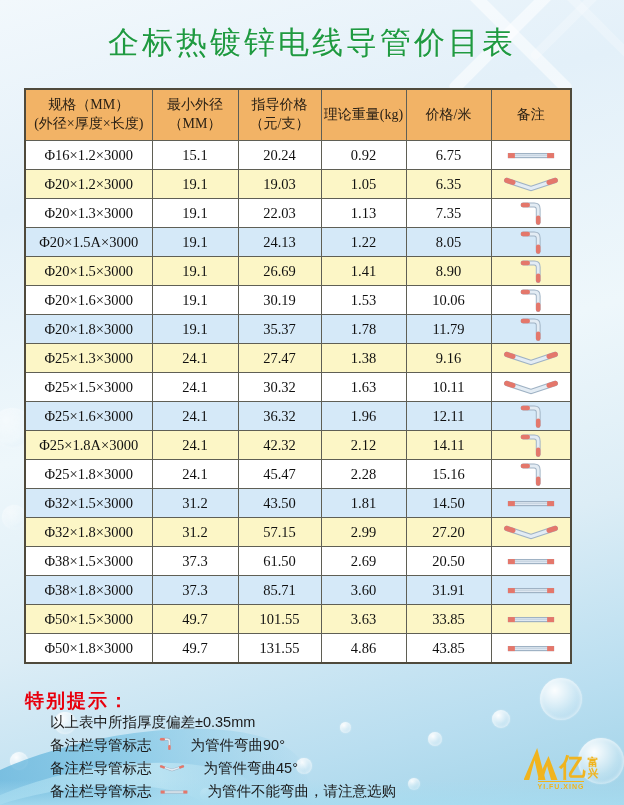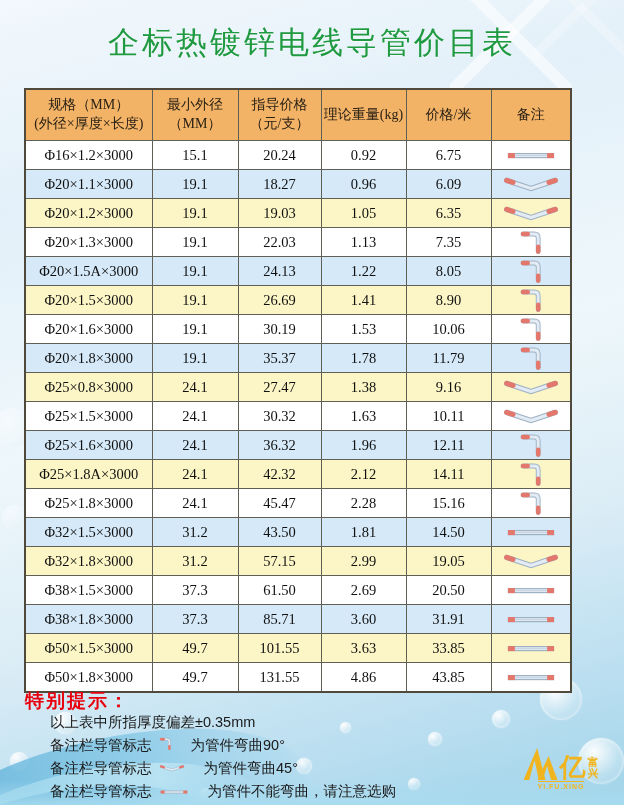--- a/index.html
+++ b/index.html
@@ -147,50 +147,35 @@
     <td>6.75</td>
     <td class="remark">
           <svg width="52" height="11" viewBox="0 0 60 12" xmlns="http://www.w3.org/2000/svg">
             <rect x="4" y="3.8" width="52" height="4.6" fill="#e3ecf4" stroke="#9fb2c4" stroke-width="1.4"></rect>
             <line x1="6" y1="6.1" x2="54" y2="6.1" stroke="#9fb2c4" stroke-width="0.8" opacity="0.6"></line>
             <rect x="3.4" y="3.2" width="8" height="5.8" fill="#e4776b"></rect>
             <rect x="48.6" y="3.2" width="8" height="5.8" fill="#e4776b"></rect>
           </svg>
         </td>
   </tr>
-      <tr class="row-blue">
-    <td>Φ20×1.1×3000</td>
-    <td>19.1</td>
-    <td>18.27</td>
-    <td>0.96</td>
-    <td>6.09</td>
+      <tr class="row-yellow">
+    <td>Φ20×1.2×3000</td>
+    <td>19.1</td>
+    <td>19.03</td>
+    <td>1.05</td>
+    <td>6.35</td>
     <td class="remark">
           <svg width="58" height="18" viewBox="0 0 64 20" xmlns="http://www.w3.org/2000/svg">
             <path d="M5 6 L32 15 L59 6" fill="none" stroke="#9fb2c4" stroke-width="6" stroke-linejoin="round" stroke-linecap="round"></path>
             <path d="M5 6 L32 15 L59 6" fill="none" stroke="#e3ecf4" stroke-width="3.6" stroke-linejoin="round" stroke-linecap="round"></path>
             <path d="M5 6 L12 8.3" stroke="#e4776b" stroke-width="5.6" stroke-linecap="round"></path>
             <path d="M52 8.3 L59 6" stroke="#e4776b" stroke-width="5.6" stroke-linecap="round"></path>
           </svg>
         </td>
   </tr>
-      <tr class="row-yellow">
-    <td>Φ20×1.2×3000</td>
-    <td>19.1</td>
-    <td>19.03</td>
-    <td>1.05</td>
-    <td>6.35</td>
-    <td class="remark">
-          <svg width="58" height="18" viewBox="0 0 64 20" xmlns="http://www.w3.org/2000/svg">
-            <path d="M5 6 L32 15 L59 6" fill="none" stroke="#9fb2c4" stroke-width="6" stroke-linejoin="round" stroke-linecap="round"></path>
-            <path d="M5 6 L32 15 L59 6" fill="none" stroke="#e3ecf4" stroke-width="3.6" stroke-linejoin="round" stroke-linecap="round"></path>
-            <path d="M5 6 L12 8.3" stroke="#e4776b" stroke-width="5.6" stroke-linecap="round"></path>
-            <path d="M52 8.3 L59 6" stroke="#e4776b" stroke-width="5.6" stroke-linecap="round"></path>
-          </svg>
-        </td>
-  </tr>
       <tr class="row-white">
     <td>Φ20×1.3×3000</td>
     <td>19.1</td>
     <td>22.03</td>
     <td>1.13</td>
     <td>7.35</td>
     <td class="remark">
           <svg width="24" height="26" viewBox="0 0 30 32" xmlns="http://www.w3.org/2000/svg">
             <path d="M5 6 H19 Q24 6 24 11 V28" fill="none" stroke="#9fb2c4" stroke-width="6" stroke-linejoin="round" stroke-linecap="round"></path>
             <path d="M5 6 H19 Q24 6 24 11 V28" fill="none" stroke="#e3ecf4" stroke-width="3.6" stroke-linejoin="round" stroke-linecap="round"></path>
@@ -253,21 +238,21 @@
     <td class="remark">
           <svg width="24" height="26" viewBox="0 0 30 32" xmlns="http://www.w3.org/2000/svg">
             <path d="M5 6 H19 Q24 6 24 11 V28" fill="none" stroke="#9fb2c4" stroke-width="6" stroke-linejoin="round" stroke-linecap="round"></path>
             <path d="M5 6 H19 Q24 6 24 11 V28" fill="none" stroke="#e3ecf4" stroke-width="3.6" stroke-linejoin="round" stroke-linecap="round"></path>
             <path d="M5 6 H11" stroke="#e4776b" stroke-width="5.6" stroke-linecap="round"></path>
             <path d="M24 22 V28" stroke="#e4776b" stroke-width="5.6" stroke-linecap="round"></path>
           </svg>
         </td>
   </tr>
       <tr class="row-yellow">
-    <td>Φ25×0.8×3000</td>
+    <td>Φ25×1.3×3000</td>
     <td>24.1</td>
     <td>27.47</td>
     <td>1.38</td>
     <td>9.16</td>
     <td class="remark">
           <svg width="58" height="18" viewBox="0 0 64 20" xmlns="http://www.w3.org/2000/svg">
             <path d="M5 6 L32 15 L59 6" fill="none" stroke="#9fb2c4" stroke-width="6" stroke-linejoin="round" stroke-linecap="round"></path>
             <path d="M5 6 L32 15 L59 6" fill="none" stroke="#e3ecf4" stroke-width="3.6" stroke-linejoin="round" stroke-linecap="round"></path>
             <path d="M5 6 L12 8.3" stroke="#e4776b" stroke-width="5.6" stroke-linecap="round"></path>
             <path d="M52 8.3 L59 6" stroke="#e4776b" stroke-width="5.6" stroke-linecap="round"></path>
@@ -347,21 +332,21 @@
             <rect x="3.4" y="3.2" width="8" height="5.8" fill="#e4776b"></rect>
             <rect x="48.6" y="3.2" width="8" height="5.8" fill="#e4776b"></rect>
           </svg>
         </td>
   </tr>
       <tr class="row-yellow">
     <td>Φ32×1.8×3000</td>
     <td>31.2</td>
     <td>57.15</td>
     <td>2.99</td>
-    <td>19.05</td>
+    <td>27.20</td>
     <td class="remark">
           <svg width="58" height="18" viewBox="0 0 64 20" xmlns="http://www.w3.org/2000/svg">
             <path d="M5 6 L32 15 L59 6" fill="none" stroke="#9fb2c4" stroke-width="6" stroke-linejoin="round" stroke-linecap="round"></path>
             <path d="M5 6 L32 15 L59 6" fill="none" stroke="#e3ecf4" stroke-width="3.6" stroke-linejoin="round" stroke-linecap="round"></path>
             <path d="M5 6 L12 8.3" stroke="#e4776b" stroke-width="5.6" stroke-linecap="round"></path>
             <path d="M52 8.3 L59 6" stroke="#e4776b" stroke-width="5.6" stroke-linecap="round"></path>
           </svg>
         </td>
   </tr>
       <tr class="row-white">

